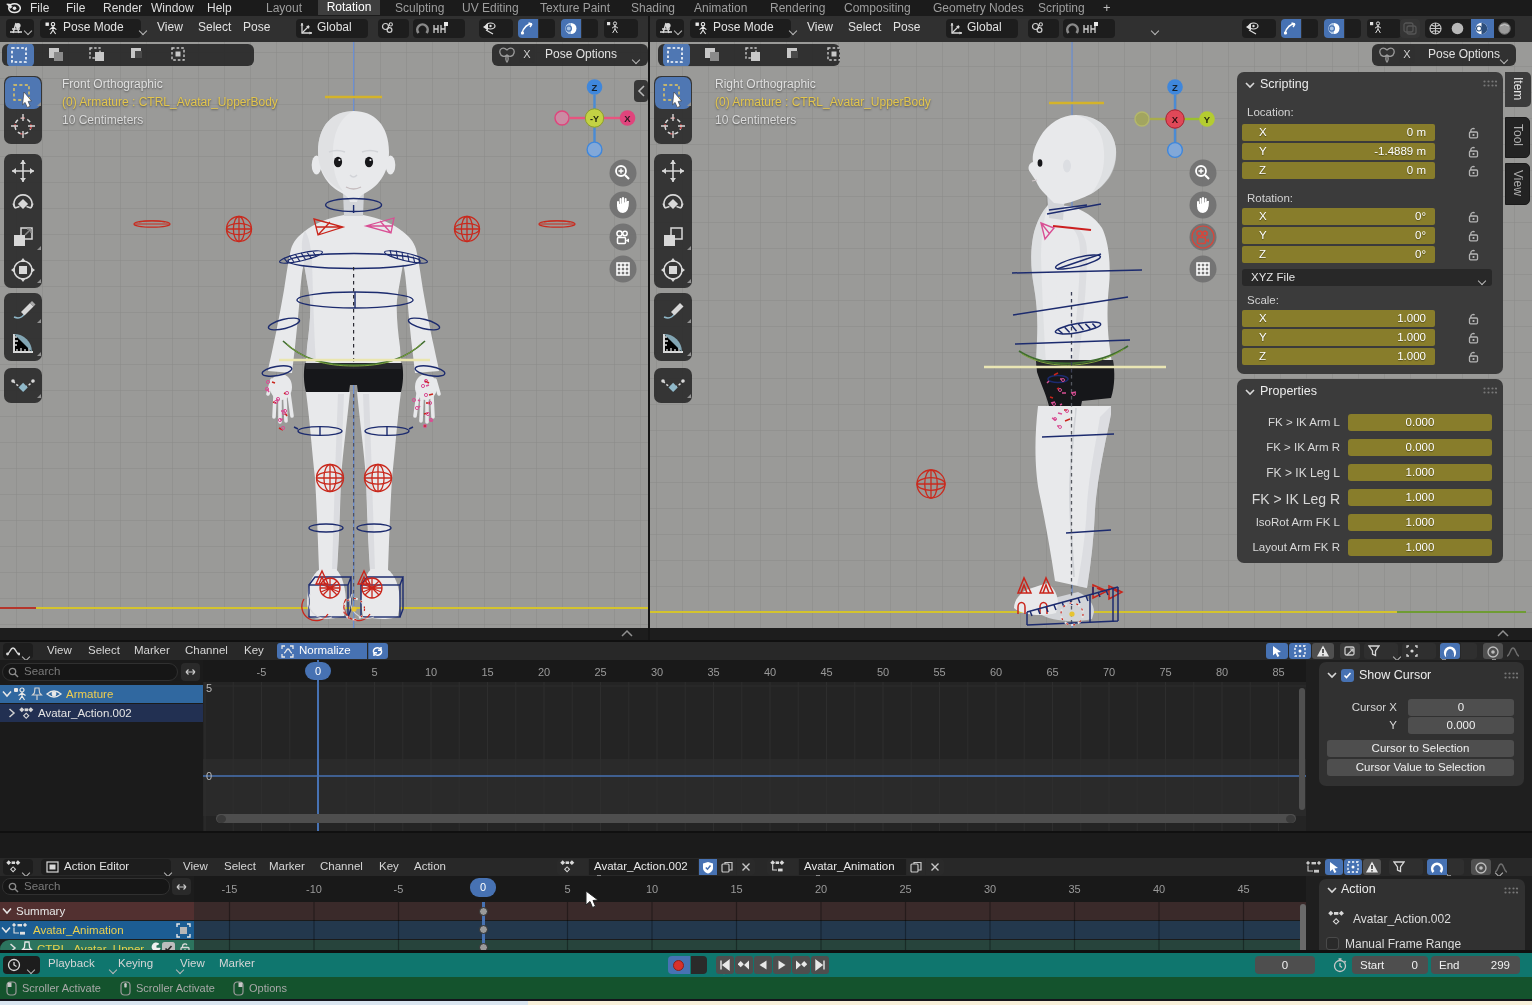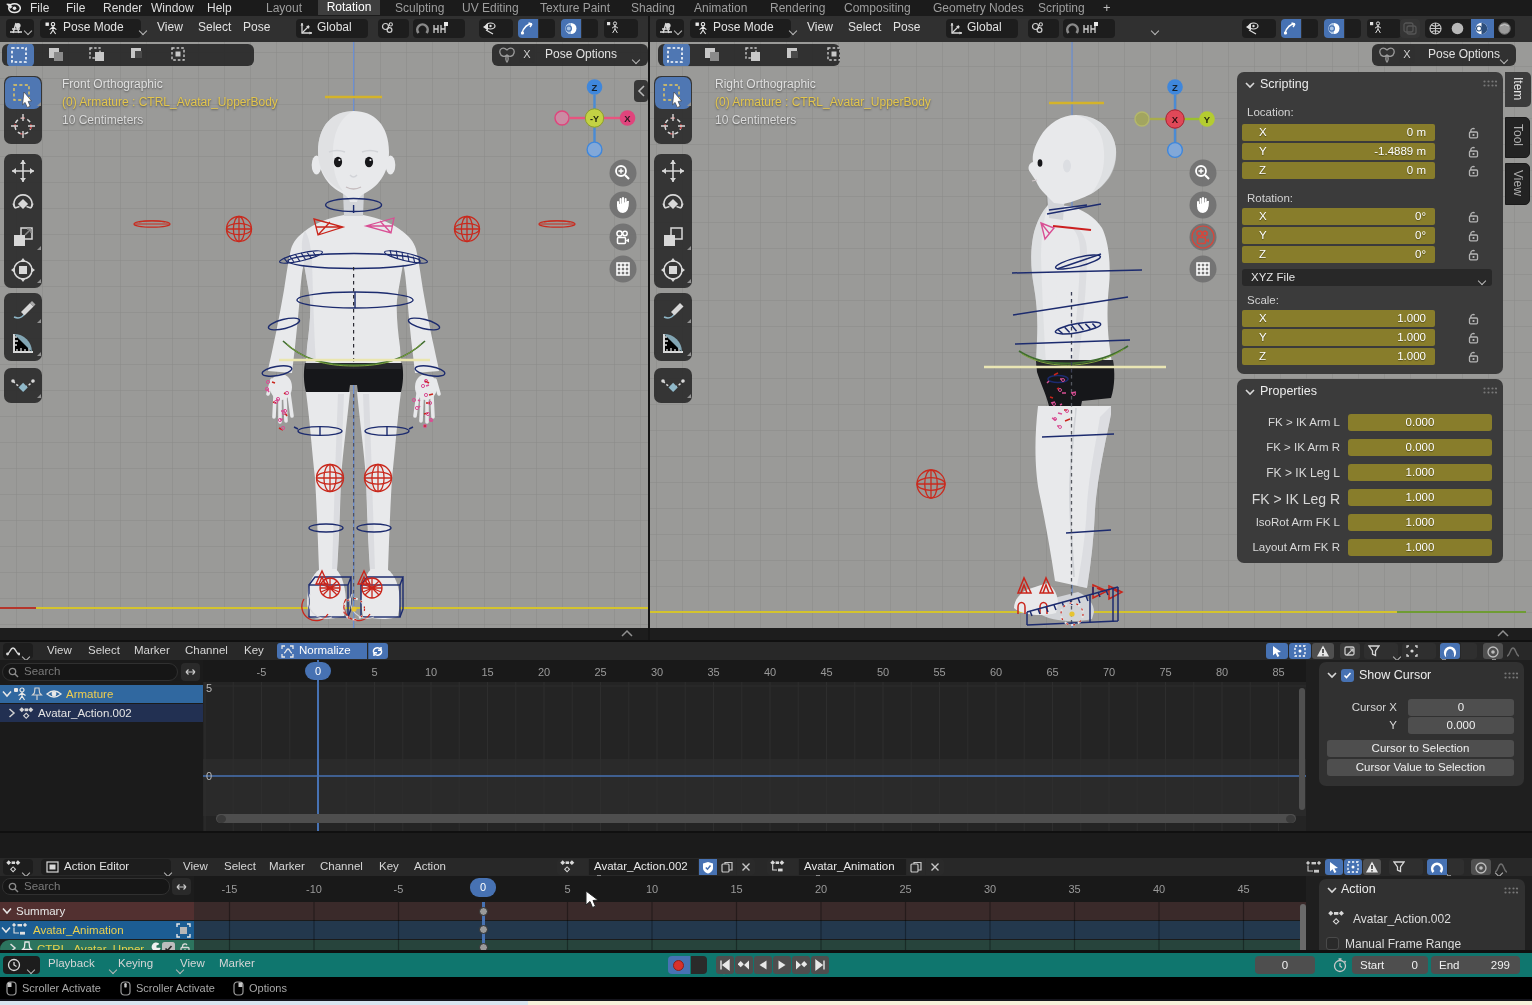--- a/index.html
+++ b/index.html
@@ -1136,21 +1136,21 @@
         <circle cx="7" cy="8" r="5.5" fill="none" stroke="#c8c8c8" stroke-width="1.3"></circle>
         <path d="M7 5 V8 L9 9.5 M5.5 1 H8.5 M7 1 V2.5 M11.5 3 L12.8 4.3" stroke="#c8c8c8" stroke-width="1.3" fill="none"></path>
       </svg><div class="abs" style="left:1352px;top:3px;width:76px;height:18px;background:#4e4e4e;border-radius:4px;font-size:11.5px;color:#f0f0f0">
         <span class="abs" style="left:8px;top:2.5px">Start</span>
         <span class="abs" style="right:10px;top:2.5px">0</span>
       </div><div class="abs" style="left:1431px;top:3px;width:89px;height:18px;background:#4e4e4e;border-radius:4px;font-size:11.5px;color:#f0f0f0">
         <span class="abs" style="left:8px;top:2.5px">End</span>
         <span class="abs" style="right:10px;top:2.5px">299</span>
       </div></div>
 
-<div class="abs" id="status" style="left:0;top:977px;width:1532px;height:22px;background:#000000">
+<div class="abs" id="status" style="left:0;top:977px;width:1532px;height:22px;background:#14532d">
       <svg class="abs" style="left:6px;top:4px" width="11" height="15" viewBox="0 0 11 15">
         <rect x="1" y="1" width="9" height="13" rx="3.2" fill="none" stroke="#9a9a9a" stroke-width="1.2"></rect>
         <path d="M1.6 2 Q1.6 1.6 2.6 1.4 L5.5 1.4 V6 H1.6 Z" fill="#c8c8c8"></path>
       </svg>
       <span class="abs" style="left:22px;top:4.5px;font-size:11px;color:#a8a8a8">Scroller Activate</span>
       <svg class="abs" style="left:120px;top:4px" width="11" height="15" viewBox="0 0 11 15">
         <rect x="1" y="1" width="9" height="13" rx="3.2" fill="none" stroke="#9a9a9a" stroke-width="1.2"></rect>
         <rect x="4.3" y="2" width="2.4" height="4.6" rx="1.2" fill="#c8c8c8"></rect>
       </svg>
       <span class="abs" style="left:136px;top:4.5px;font-size:11px;color:#a8a8a8">Scroller Activate</span>

